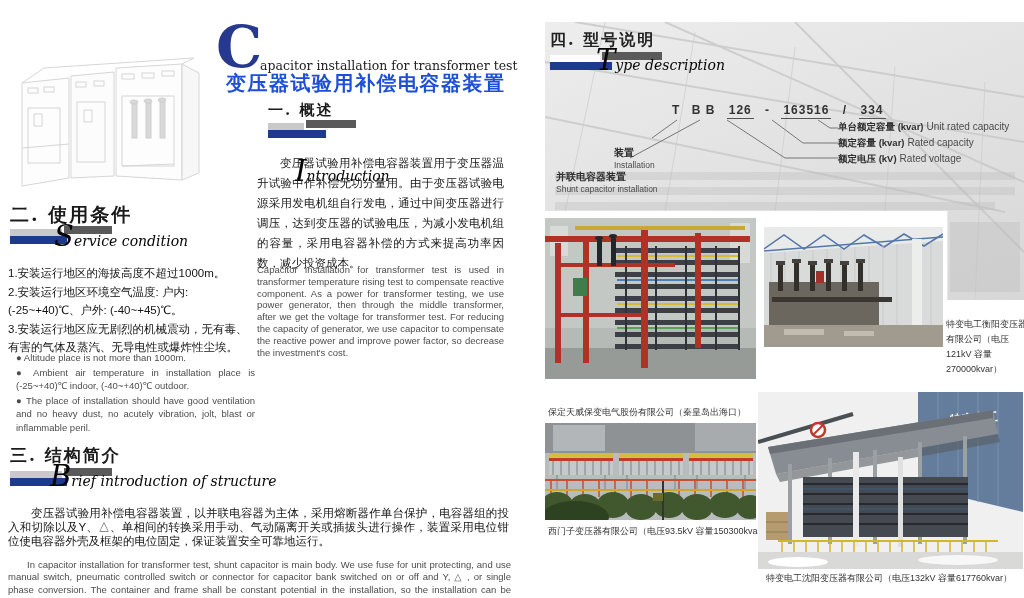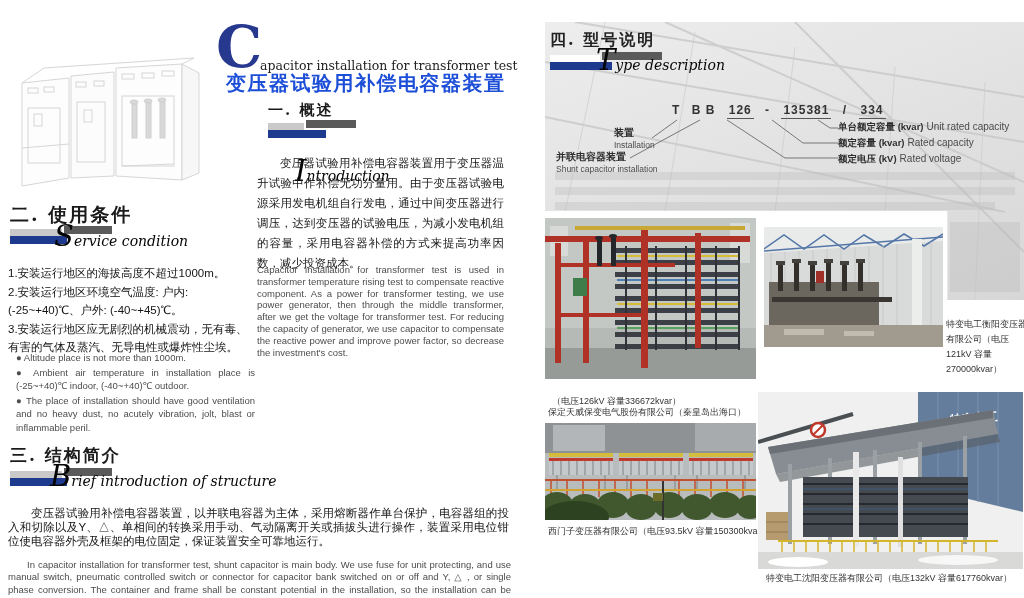--- a/index.html
+++ b/index.html
@@ -72,21 +72,21 @@
   #struct-en{left:8px;top:559px;width:503px;line-height:12.3px;text-indent:2em;}
 
   
   #hdr-photo{left:545px;top:22px;width:479px;height:278px;
      background:linear-gradient(160deg,#ededed 0%,#e3e3e3 45%,#d7d7d7 100%);
      clip-path:polygon(0 0,100% 0,100% 100%,84% 100%,84% 68%,0 68%);}
   #type-code{left:672px;top:103px;font-size:12px;font-weight:bold;color:#333;
              letter-spacing:1px;white-space:nowrap;}
   #type-code span{margin-right:7px;}
   .uline{border-bottom:1.5px solid #555;padding:0 2px 1px 2px;}
-  .dlabel{position:absolute;white-space:nowrap;}
+  .dlabel{position:absolute;white-space:nowrap;margin-top:20px;}
   .dlabel .zh{display:block;font-size:10px;font-weight:bold;color:#2e2e2e;}
   .dlabel .en{display:block;font-size:8.5px;color:#4a4a4a;}
   #lbl-install{left:614px;top:126px;}
   #lbl-shunt{left:556px;top:150px;}
   .rlabel{position:absolute;white-space:nowrap;font-size:9.5px;}
   .rlabel .zh{font-weight:bold;color:#2e2e2e;}
   .rlabel .en{color:#4a4a4a;font-size:10px;margin-left:3px;}
   #rl-0{left:838px;top:121px;} #rl-1{left:838px;top:137px;} #rl-2{left:838px;top:153px;}
 
   .photo{position:absolute;overflow:hidden;}
@@ -232,21 +232,21 @@
     <div class="script">
       <span class="cap">T</span><span class="rest">ype description</span>
     </div>
   </div>
 
   <div class="abs" id="type-code">
     <span>T</span>
     <span>B B</span>
     <span class="uline">126</span>
     <span>-</span>
-    <span class="uline">135381</span>
+    <span class="uline">163516</span>
     <span>/</span>
     <span class="uline">334</span>
   </div>
 
   <div class="abs" style="left:545px;top:108px;width:479px;height:70px;">
     <svg width="479" height="70" viewBox="0 0 479 70" fill="none" stroke="#777" stroke-width="1">
       <polyline points="132,12 107,30"></polyline>
       <polyline points="155,12 85,50"></polyline>
       <polyline points="182,12 240,50 293,50"></polyline>
       <polyline points="227,12 258,35 293,35"></polyline>
@@ -316,21 +316,20 @@
       <rect x="28" y="60" width="14" height="18" fill="#3f7d4a"></rect>
       <g fill="#23262a">
         <rect x="52" y="22" width="5" height="26"></rect>
           <rect x="66" y="20" width="5" height="28"></rect>
         <ellipse cx="54" cy="20" rx="4" ry="2"></ellipse>
           <ellipse cx="68" cy="18" rx="4" ry="2"></ellipse>
       </g>
     </svg>
   </div>
   <div class="caption" id="cap-1a">保定天威保变电气股份有限公司（秦皇岛出海口）</div>
-  <div class="caption" id="cap-1b">（电压126kV 容量336672kvar）</div>
 
   <div class="photo" id="photo-2">
     <svg width="179" height="120" viewBox="0 0 179 120">
       <rect width="179" height="120" fill="#d9dbda"></rect>
       <polygon points="0,0 179,0 179,14 0,26" fill="#e9ebea"></polygon>
       <g stroke="#5577a8" stroke-width="1.5" fill="none">
         <polyline points="0,22 20,8 40,22 60,8 80,22 100,8 120,20 140,7 160,19 179,7"></polyline>
         <line x1="0" y1="24" x2="179" y2="10"></line>
       </g>
       <g stroke="#c6c9c8" stroke-width="1" opacity="0.9">

